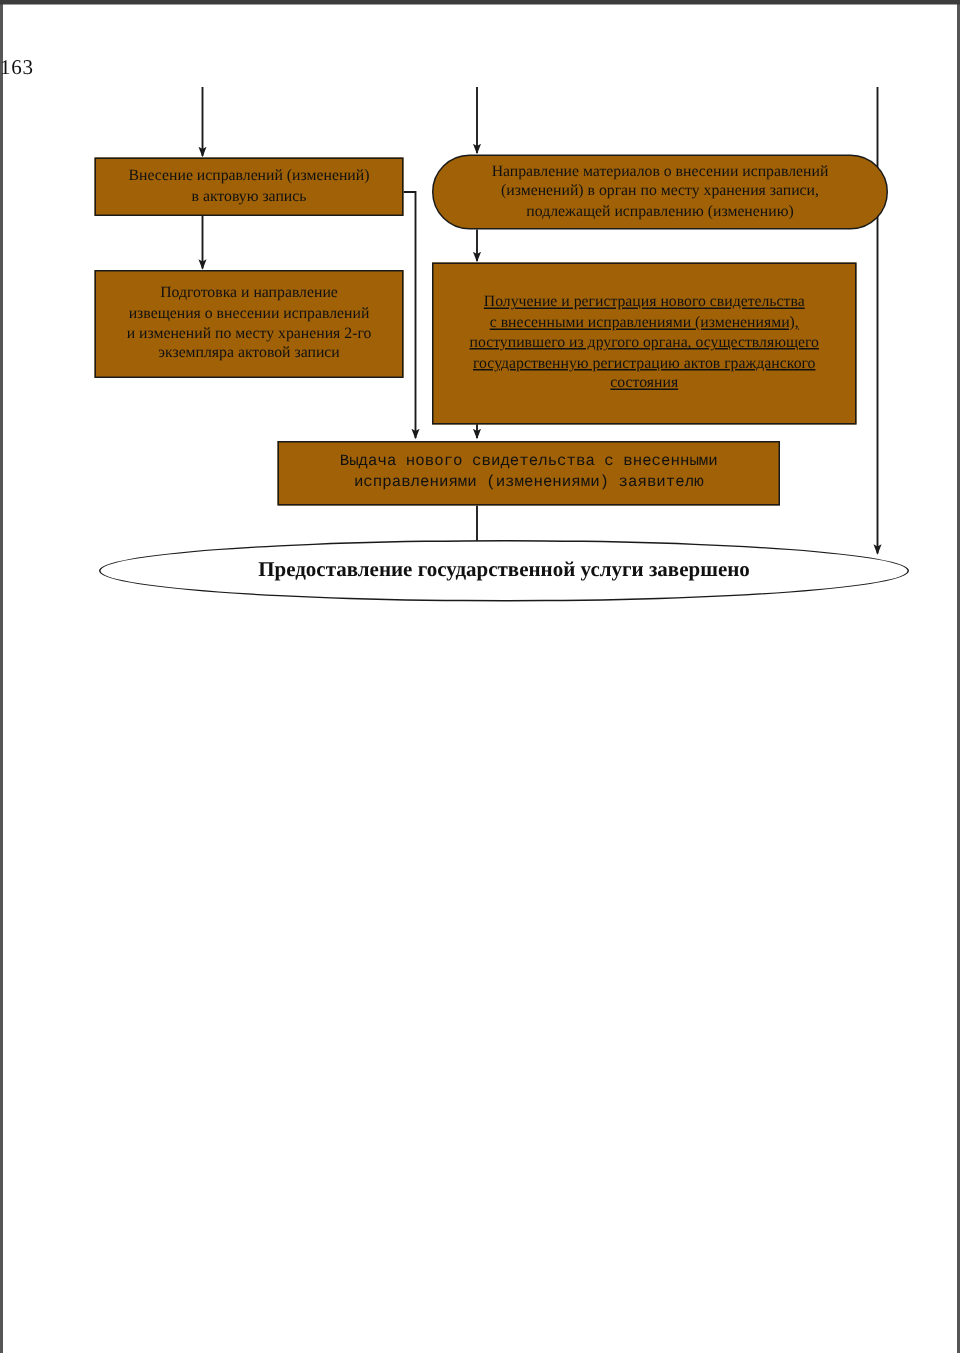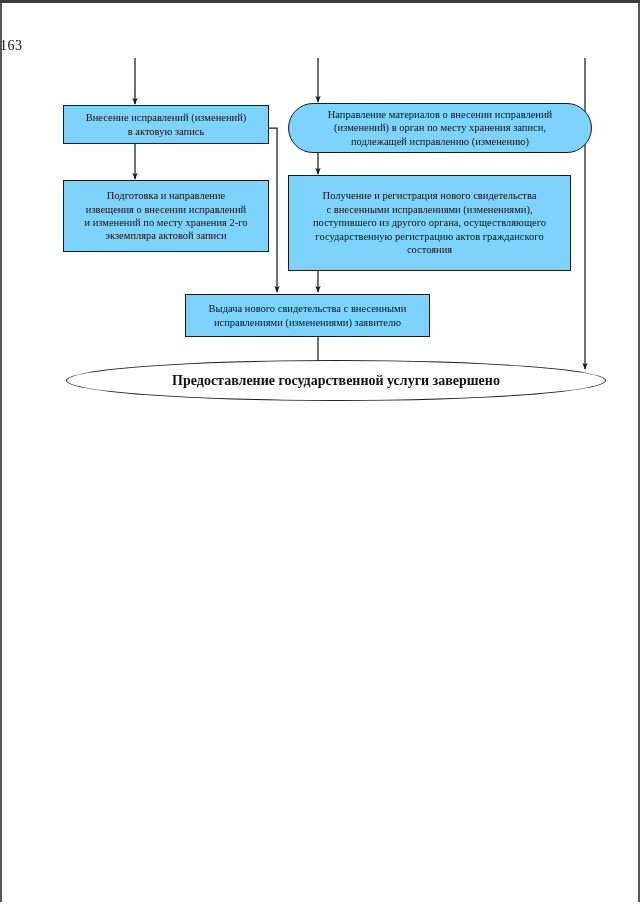--- a/index.html
+++ b/index.html
@@ -59,40 +59,40 @@
     left: 0; top: 0;
     width: 640px;
     height: 905px;
   }
 
   
   .node {
     position: absolute;
     box-sizing: border-box;
     border: 1px solid #1a1a1a;
-    background: #7dd3fc;
+    background: #a16207;
     display: flex;
     align-items: center;
     justify-content: center;
     text-align: center;
     line-height: 1.28;
     font-size: 10.5px;
     padding: 3px 6px;
   }
   .node-text {
     display: block;
     width: 100%;
     white-space: pre-line;
   }
 
   #node-amend-record   { left: 63px;  top: 105px; width: 206px; height: 39px; }
   #node-notice-prep    { left: 63px;  top: 180px; width: 206px; height: 72px; justify-content: center; }
   #node-send-materials { left: 288px; top: 103px; width: 304px; height: 50px; border-radius: 25px; }
-  #node-receive-cert   { left: 288px; top: 175px; width: 283px; height: 96px; }
-  #node-issue-cert     { left: 185px; top: 294px; width: 245px; height: 43px; }
+  #node-receive-cert   { left: 288px; top: 175px; width: 283px; height: 108px; text-decoration: underline; }
+  #node-issue-cert     { left: 185px; top: 294px; width: 335px; height: 43px; font-family: Liberation Mono, monospace; }
 
   
   #node-service-complete {
     position: absolute;
     left: 66px; top: 360px;
     width: 540px; height: 41px;
     box-sizing: border-box;
     border: 1px solid #1a1a1a;
     border-radius: 50% / 50%;
     background: #ffffff;

